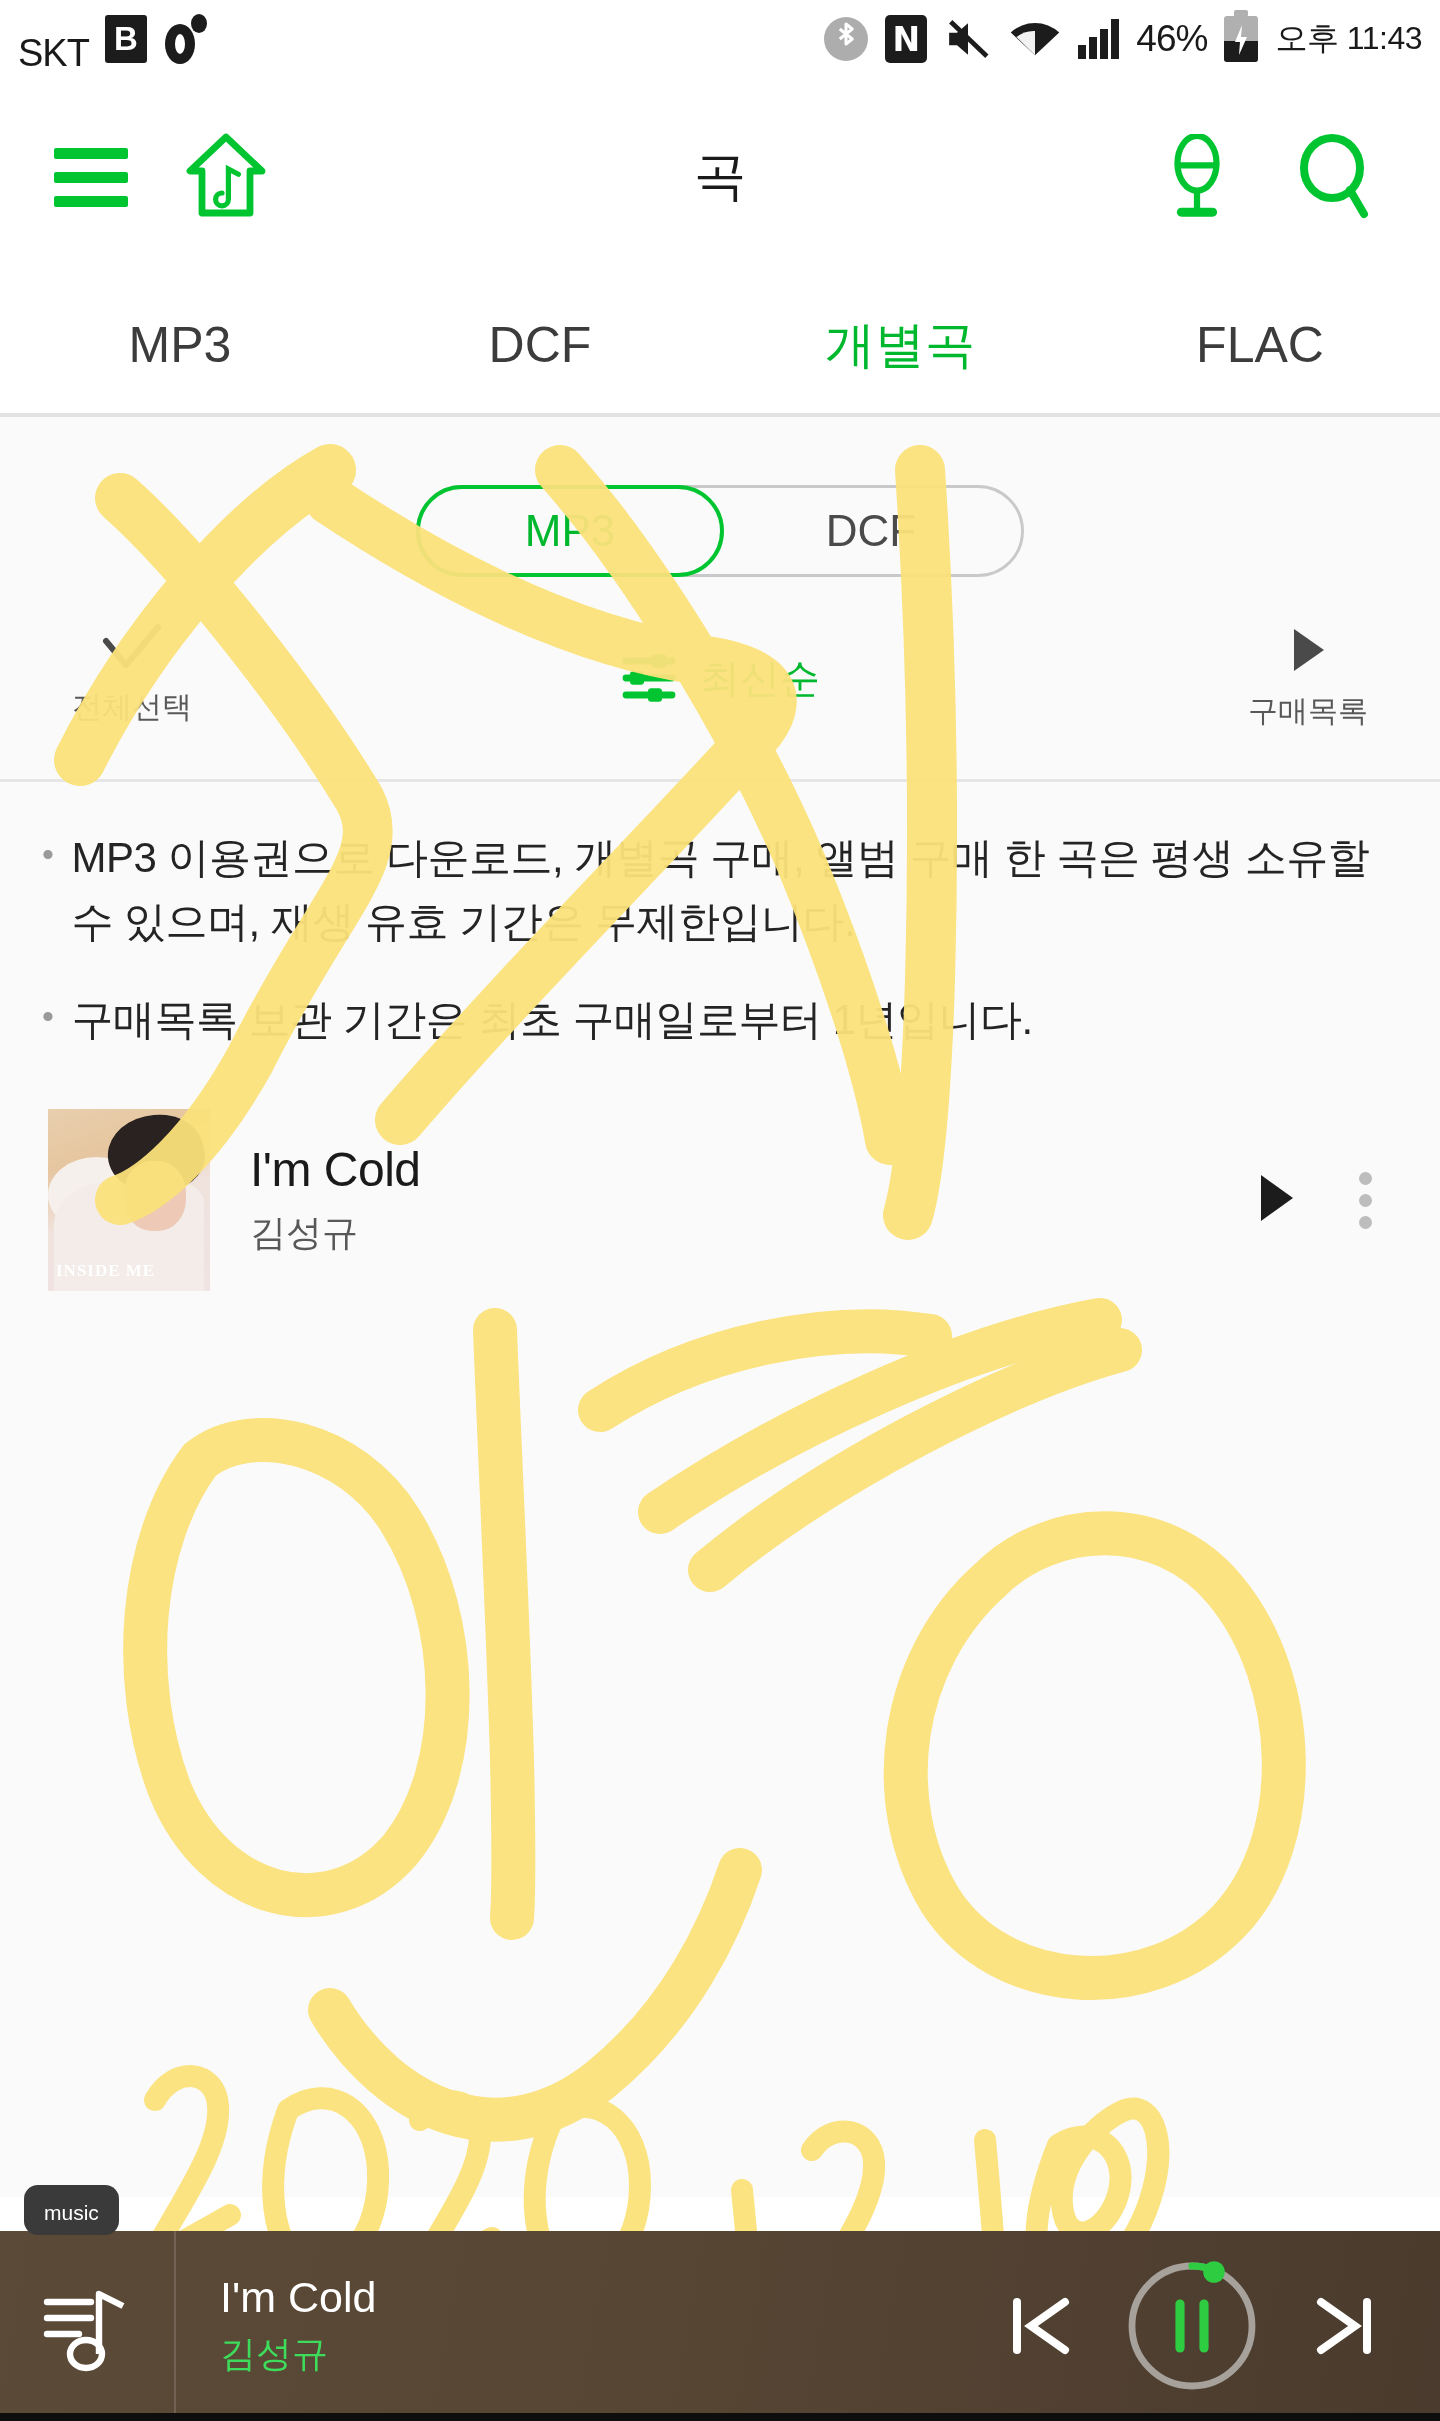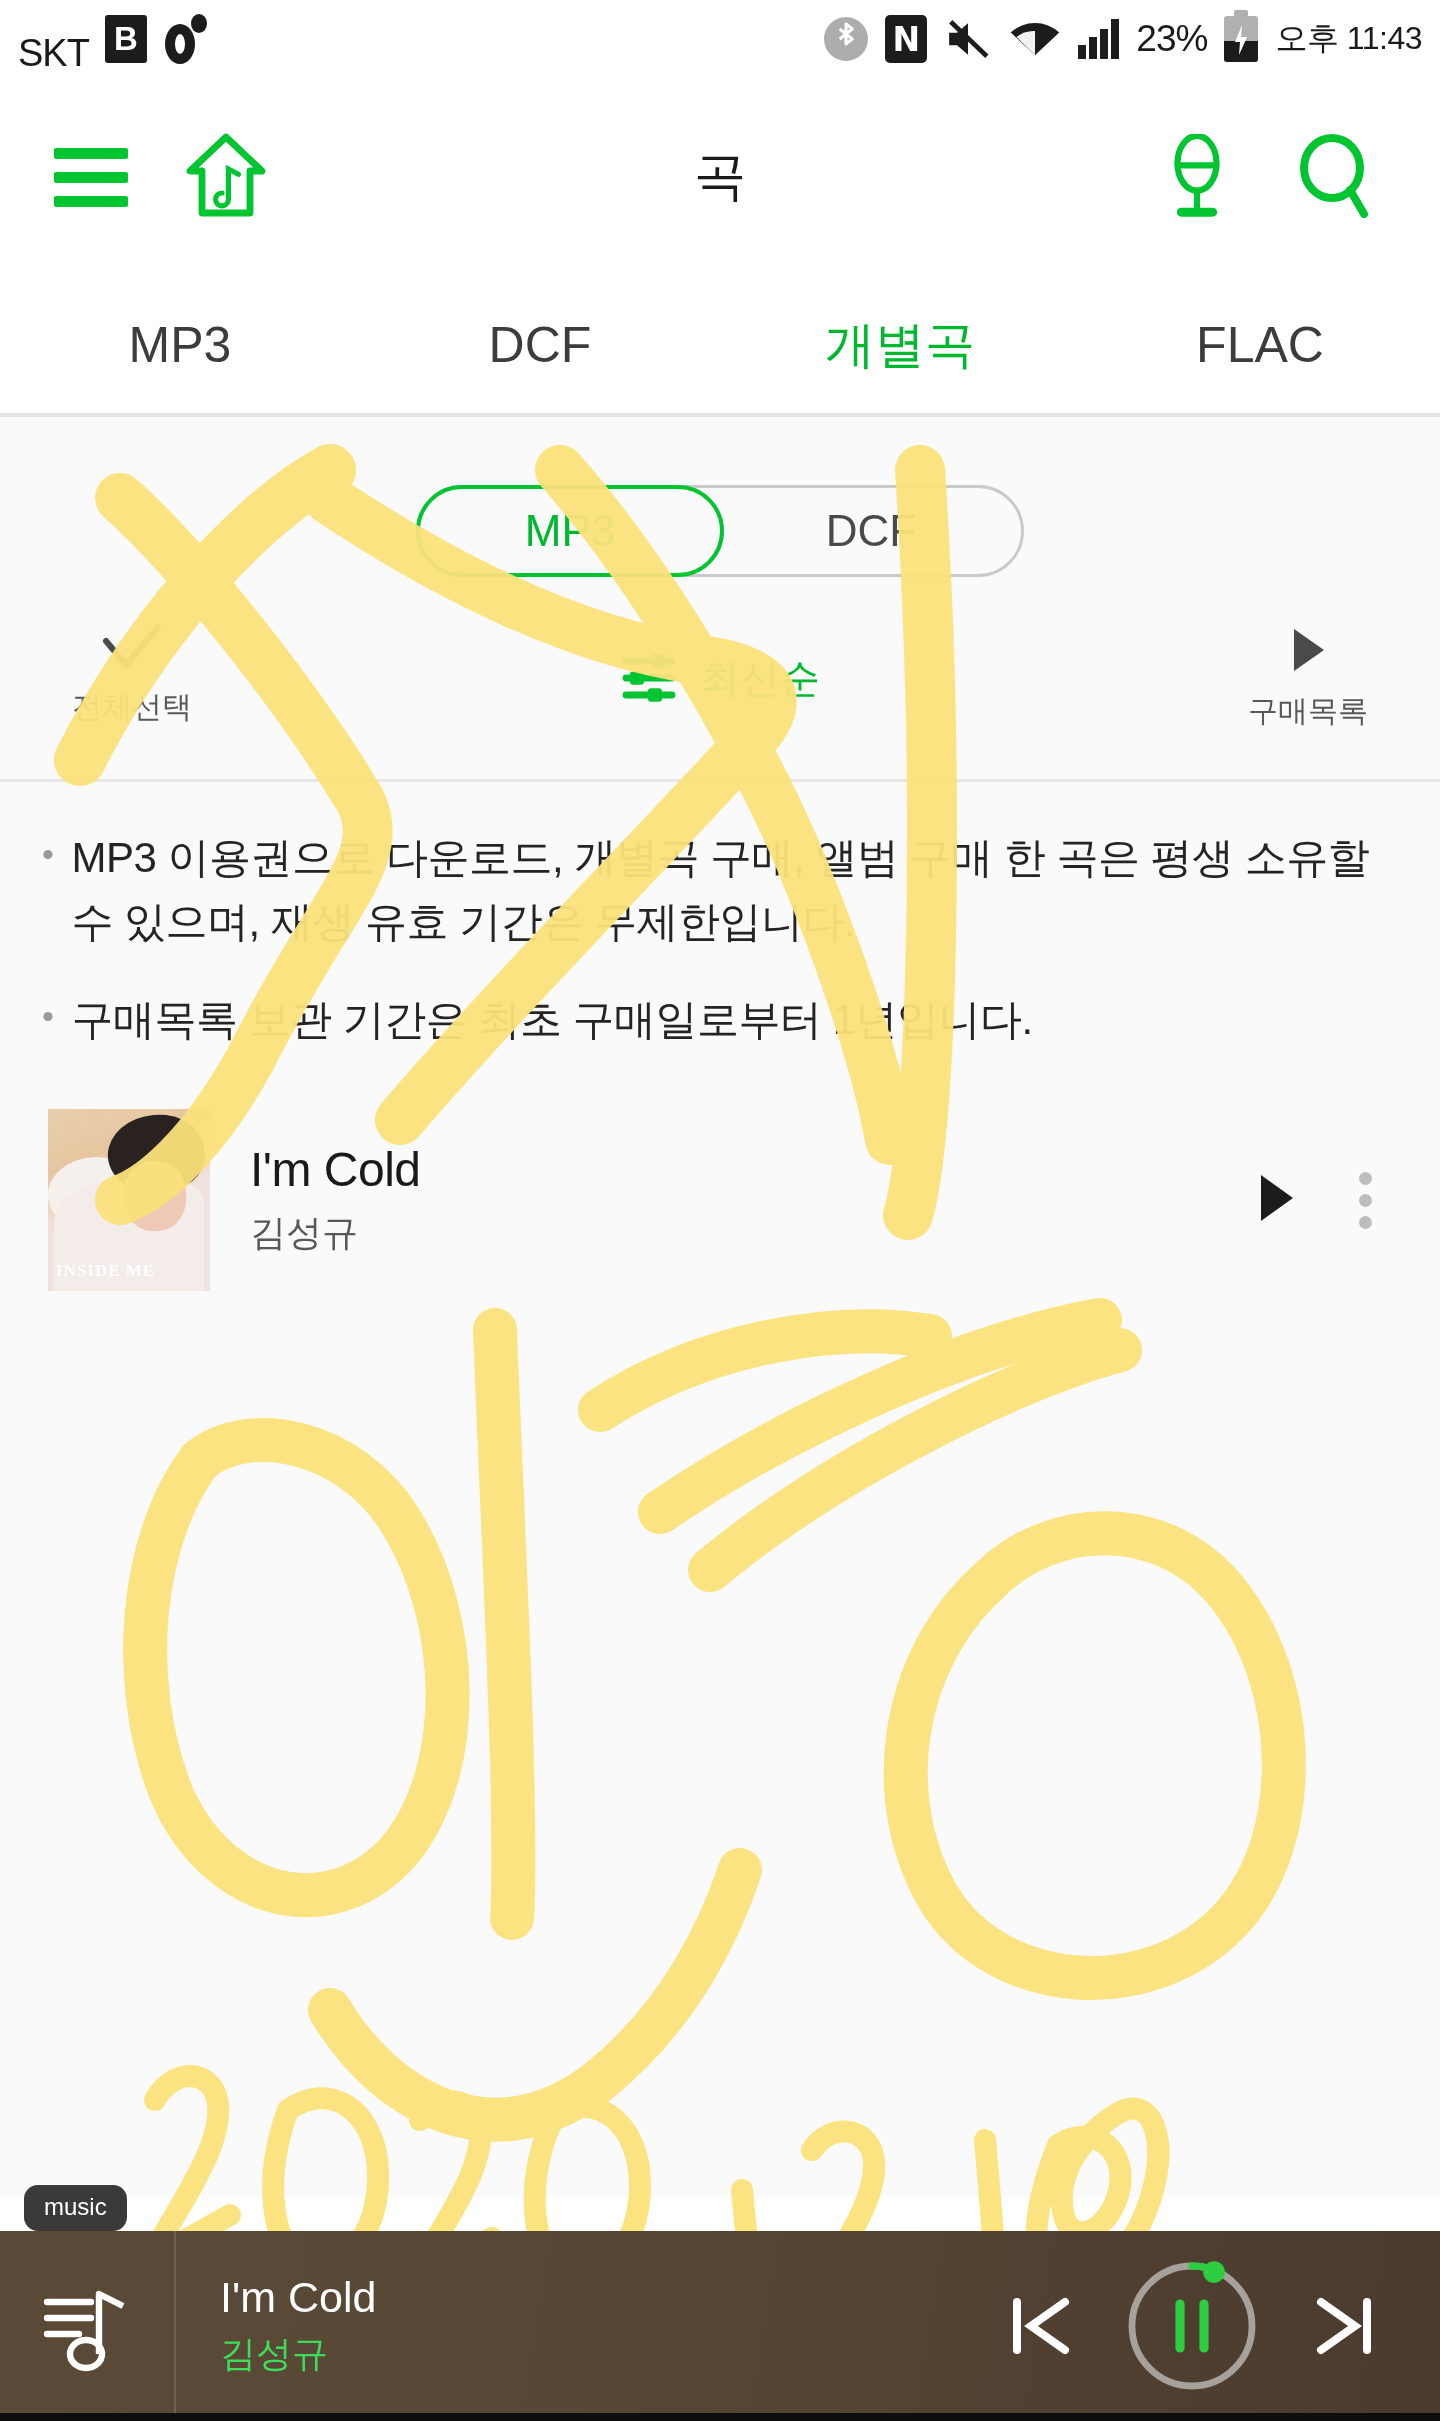--- a/index.html
+++ b/index.html
@@ -132,21 +132,21 @@
   .ink{ position:absolute; top:0; left:0; width:1440px; height:2421px; z-index:20; pointer-events:none; }
 
   
   .miniplayer{
     position:absolute; left:0; bottom:0; width:1440px; height:190px;
     background:linear-gradient(100deg,#5b4a38 0%,#584634 45%,#4a3b2e 100%);
     display:flex; align-items:center; z-index:30;
   }
   .music-badge{
     position:absolute; left:24px; top:-46px; background:#3a3a3a; color:#ffffff;
-    font-size:24px; padding:8px 20px 10px; border-radius:14px; z-index:31;
+    font-size:21px; padding:16px 20px 10px; border-radius:14px; z-index:31;
   }
   .mp-left{ width:176px; height:100%; display:flex;align-items:center;justify-content:center;
             border-right:2px solid rgba(255,255,255,0.14); cursor:pointer;}
   .mp-meta{ margin-left:44px; flex:1; }
   .mp-title{ font-size:43px; color:#ffffff; margin-bottom:8px; }
   .mp-artist{ font-size:36px; color:#3ddc5a; }
   .mp-ctrls{ display:flex; align-items:center; gap:30px; padding-right:44px; }
   .ctrl-btn{ width:104px;height:104px;display:flex;align-items:center;justify-content:center;cursor:pointer;}
   .pausebtn{ position:relative; width:140px;height:140px; cursor:pointer; }
   .navbar-strip{ position:absolute; left:0; bottom:0; width:1440px; height:8px; background:#0d0d0d; z-index:32;}
@@ -181,21 +181,21 @@
           <path d="M16 23l-15-14A22 22 0 0131 9z" fill="#1c1c1c"></path>
           <path d="M16 23L4.5 11.8A17 17 0 0116 8v15z" fill="#f2f2f2"></path>
         </svg>
     </span>
     <span class="bars">
         <i></i>
         <i></i>
         <i></i>
         <i></i>
       </span>
-    <span class="sb-pct">23%</span>
+    <span class="sb-pct">46%</span>
     <span class="batt">
       <span class="nub"></span>
         <span class="shell"></span>
         <span class="fill"></span>
       <svg class="bolt" viewBox="0 0 16 30">
           <path d="M9 0L2 17h5l-1 13 8-18H8z" fill="#fff"></path>
         </svg>
     </span>
     <span class="sb-time">오후 11:43</span>
   </div>

